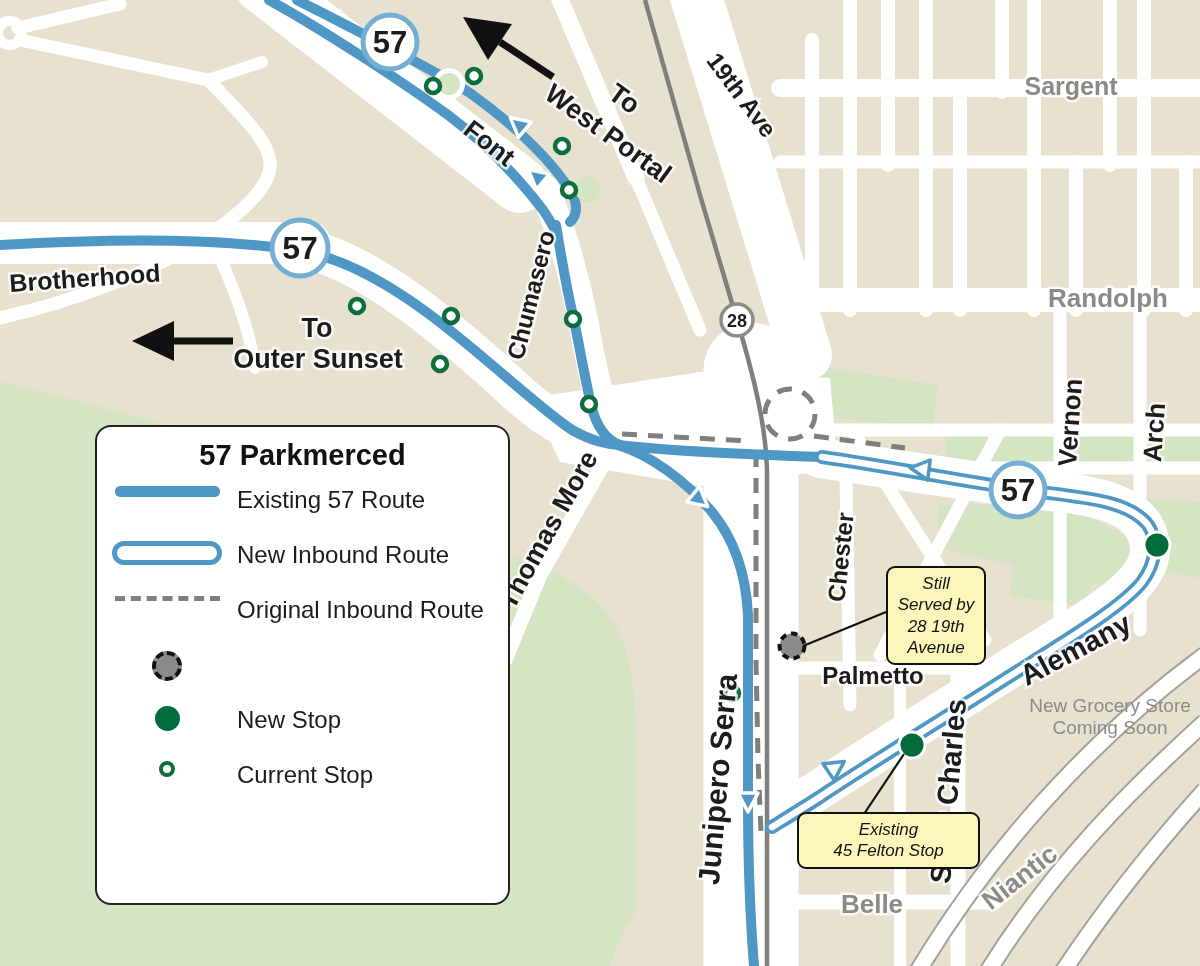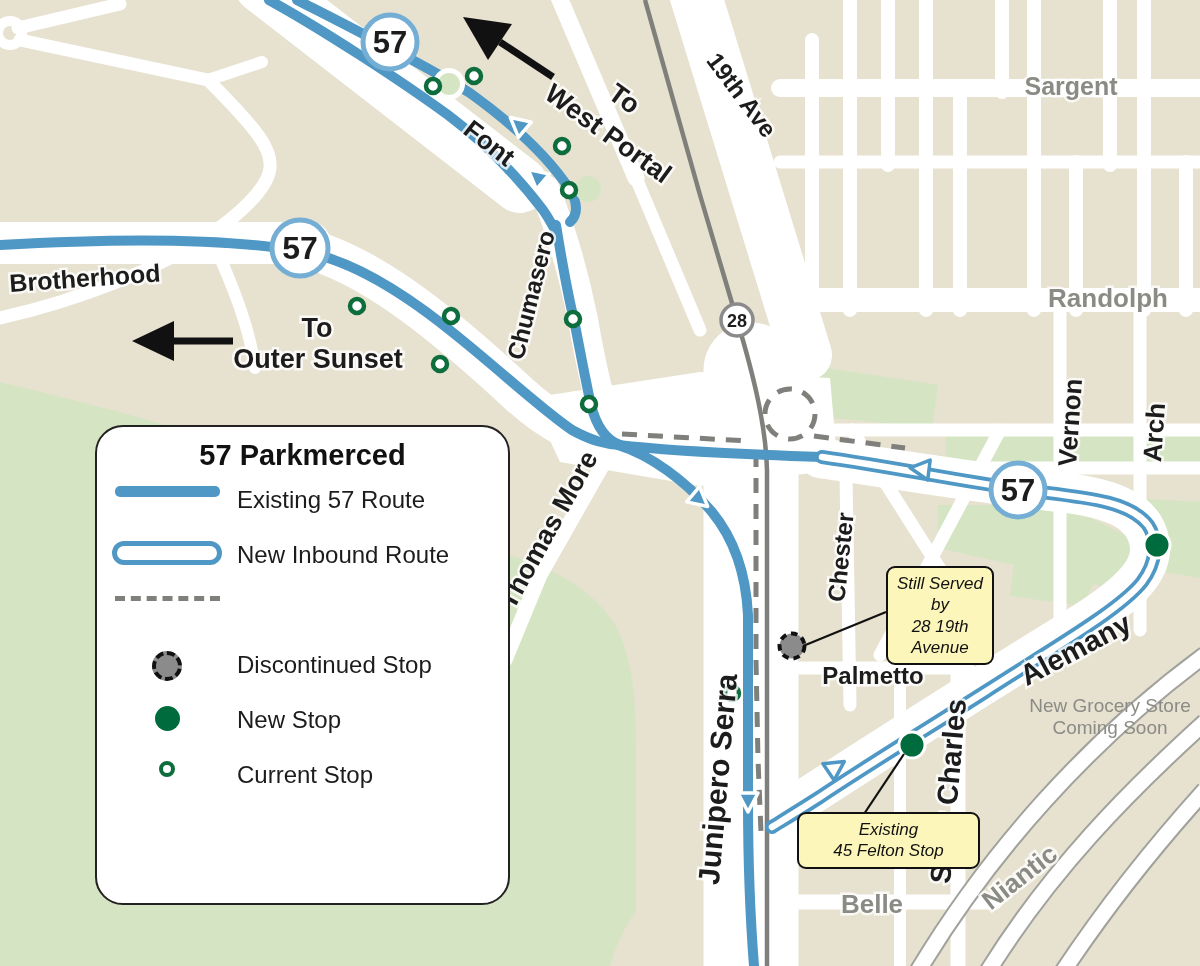--- a/index.html
+++ b/index.html
@@ -27,37 +27,37 @@
   .stop-c{fill:#fff;stroke:var(--ringgreen,#0d6d3c);stroke-width:4.5;}
   .stop-n{fill:var(--darkgreen,#006b3c);stroke:#fff;stroke-width:3;}
   .stop-d{fill:#8b8b8b;stroke:#111;stroke-width:4;stroke-dasharray:6.5 5;}
   .badge57{fill:#fff;stroke:#74aed4;stroke-width:5;}
   .badge28{fill:#fff;stroke:#8b8b8b;stroke-width:3.5;}
   .blk-arrow{fill:#111;}
   .blk-shaft{stroke:#111;stroke-width:7;fill:none;}
   .ptr{stroke:#111;stroke-width:2.2;fill:none;}
 
   .legend{position:absolute;left:95px;top:425px;width:415px;height:480px;background:#fff;
-          border:2.5px solid #222;border-radius:28px;box-sizing:border-box;padding-top:12px;}
+          border:2.5px solid #222;border-radius:16px;box-sizing:border-box;padding-top:12px;}
   .legend-title{text-align:center;font-weight:bold;font-size:29px;color:#111;margin-bottom:14px;}
   .lg-row{height:55px;display:flex;align-items:flex-start;}
   .lg-ic{width:140px;display:flex;justify-content:center;align-items:center;flex:0 0 140px;}
   .lg-label{font-size:24px;color:#1c1c1c;}
   .ic-existing{width:105px;height:11px;background:var(--blue,#4f98c5);border-radius:5px;}
   .ic-inbound{width:100px;height:14px;background:#fff;border:5px solid var(--blue,#4f98c5);border-radius:14px;}
   .ic-original{width:105px;height:0;border-top:5px dashed var(--gray,#7f7f7c);}
   .ic-muni{width:105px;height:4px;background:var(--gray,#7f7f7c);}
   .ic-disc{width:22px;height:22px;border-radius:50%;background:#8b8b8b;border:4px dashed #111;}
   .ic-new{width:25px;height:25px;border-radius:50%;background:var(--darkgreen,#006b3c);}
   .ic-current{width:8px;height:8px;border-radius:50%;background:#fff;border:4.5px solid var(--ringgreen,#0d6d3c);}
 
   .callout{position:absolute;background:var(--yellow,#fcf6bb);border:2.2px solid #111;border-radius:9px;
            font-style:italic;font-size:17px;line-height:1.25;color:#111;text-align:center;
            padding:5px 8px;box-sizing:border-box;}
-  #callout-still{left:886px;top:566px;width:108px;}
+  #callout-still{left:886px;top:566px;width:100px;}
   #callout-felton{left:797px;top:812px;width:183px;}
 </style>
 </head>
 <body>
 
 <div id="map-wrap">
 <svg width="1200" height="966" viewBox="0 0 1200 966">
 
   <rect x="0" y="0" width="1200" height="966" fill="#e7e1d0"></rect>
 
@@ -259,26 +259,26 @@
   <div class="lg-row">
     <span class="lg-ic">
           <span class="ic-inbound"></span>
         </span>
     <span class="lg-label">New Inbound Route</span>
   </div>
   <div class="lg-row">
     <span class="lg-ic">
           <span class="ic-original"></span>
         </span>
+    <span class="lg-label">Original Inbound Route</span>
   </div>
   <div class="lg-row">
     <span class="lg-ic">
           <span class="ic-disc"></span>
         </span>
-    <span class="lg-label">Discontinued Stop</span>
   </div>
   <div class="lg-row">
     <span class="lg-ic">
           <span class="ic-new"></span>
         </span>
     <span class="lg-label">New Stop</span>
   </div>
   <div class="lg-row">
     <span class="lg-ic">
           <span class="ic-current"></span>

